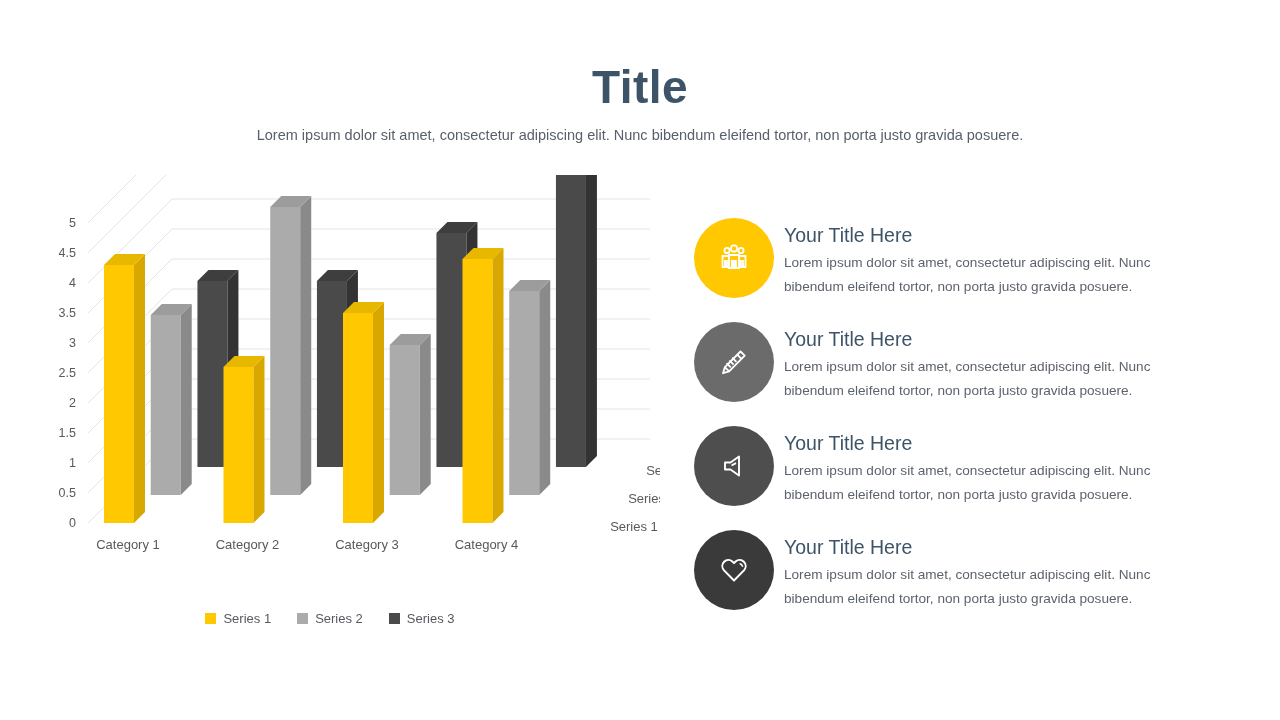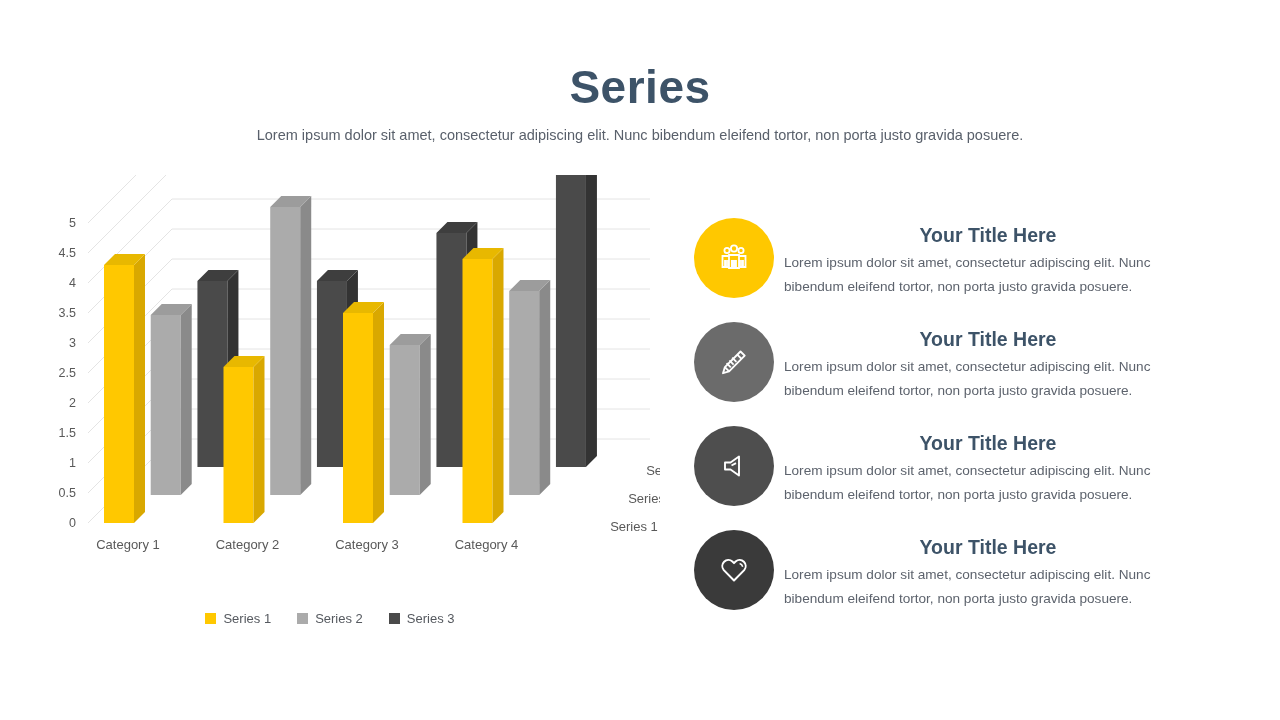--- a/index.html
+++ b/index.html
@@ -98,37 +98,36 @@
     display: flex;
     align-items: center;
     justify-content: center;
   }
   .feature-text {
     padding-left: 10px;
     padding-top: 6px;
   }
   .feature-title {
     font-size: 19.5px;
-    font-weight: bold;
+    font-weight: normal;
     color: #3d5368;
     line-height: 1.15;
     margin-bottom: 5px;
-    text-align: center;
   }
   .feature-desc {
     font-size: 13.6px;
     color: #5d636d;
     line-height: 1.72;
     width: 408px;
   }
 </style>
 </head>
 <body>
 
-<div class="slide-title">Series</div>
+<div class="slide-title">Title</div>
 <div class="slide-subtitle">Lorem ipsum dolor sit amet, consectetur adipiscing elit. Nunc bibendum eleifend tortor, non porta justo gravida posuere.</div>
 
 <div class="chart-area">
   <div class="chart-plot">
     <svg class="chart-svg" id="chart-svg" width="640" height="400" viewBox="0 0 640 400">
         <g>
           <line x1="68" y1="48" x2="152" y2="-36" stroke="#E4E4E4" stroke-width="1"></line>
           <line x1="152" y1="-36" x2="630" y2="-36" stroke="#E4E4E4" stroke-width="1"></line>
           <line x1="68" y1="78" x2="152" y2="-6" stroke="#E4E4E4" stroke-width="1"></line>
           <line x1="152" y1="-6" x2="630" y2="-6" stroke="#E4E4E4" stroke-width="1"></line>

